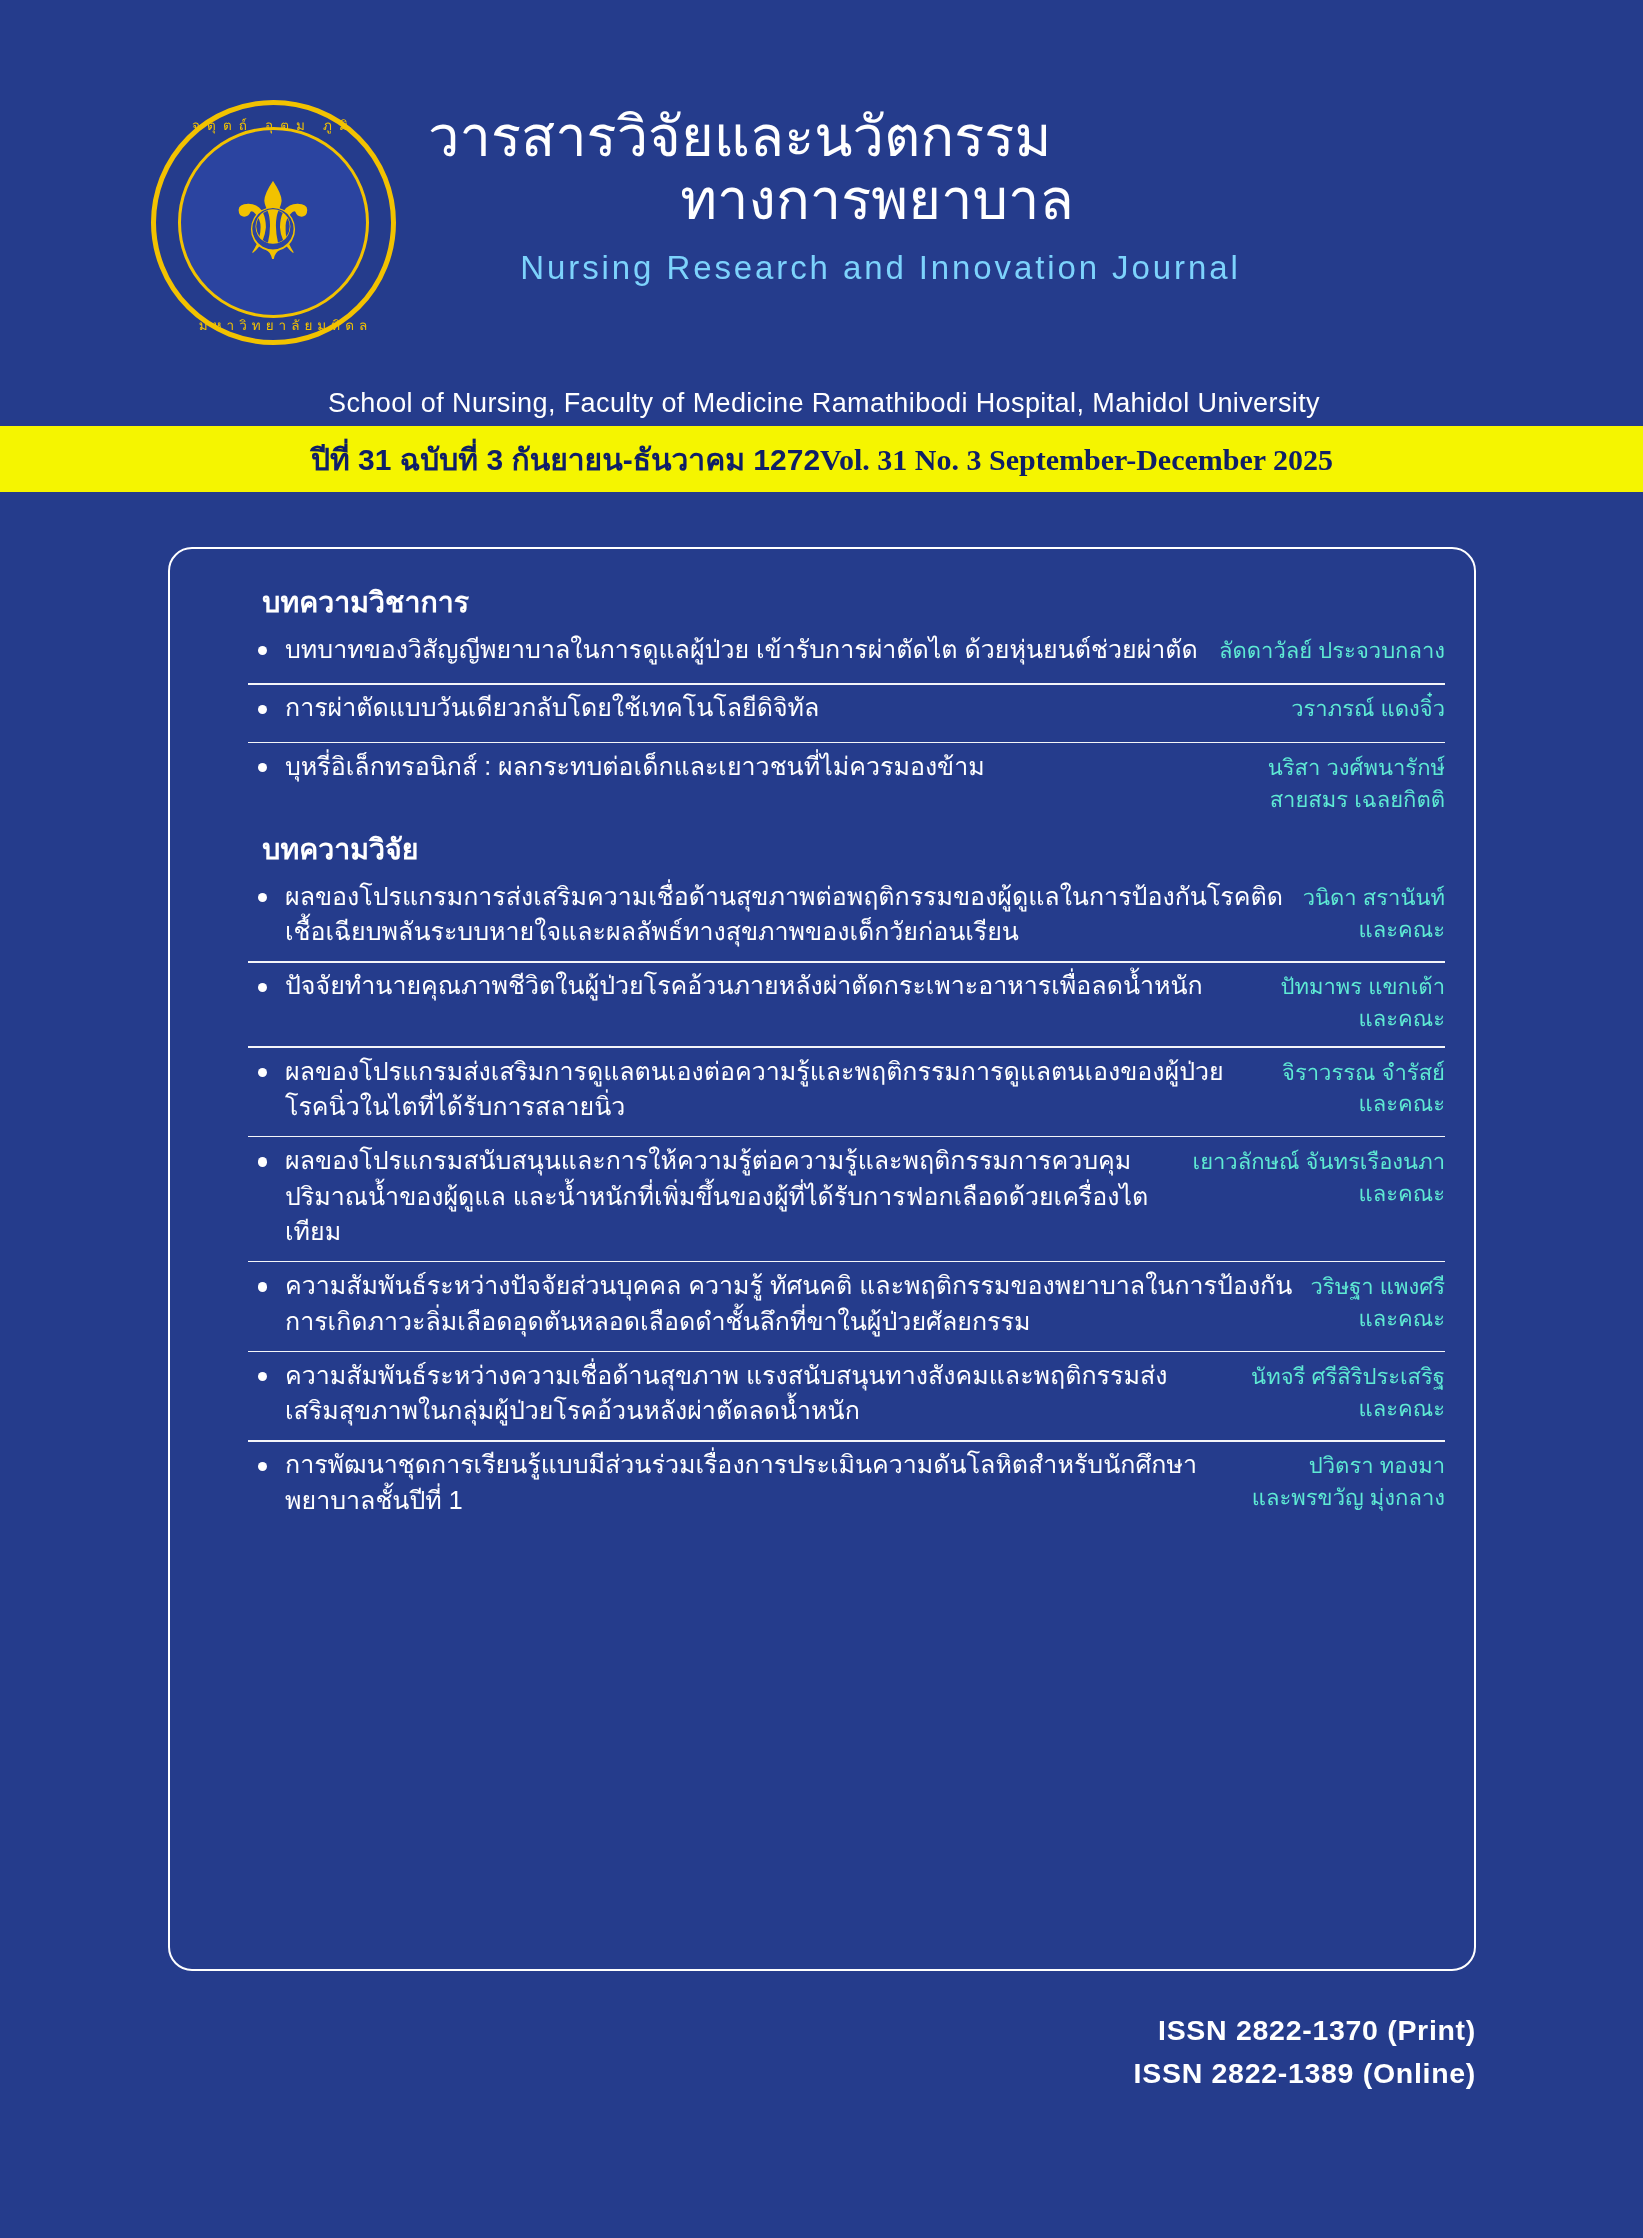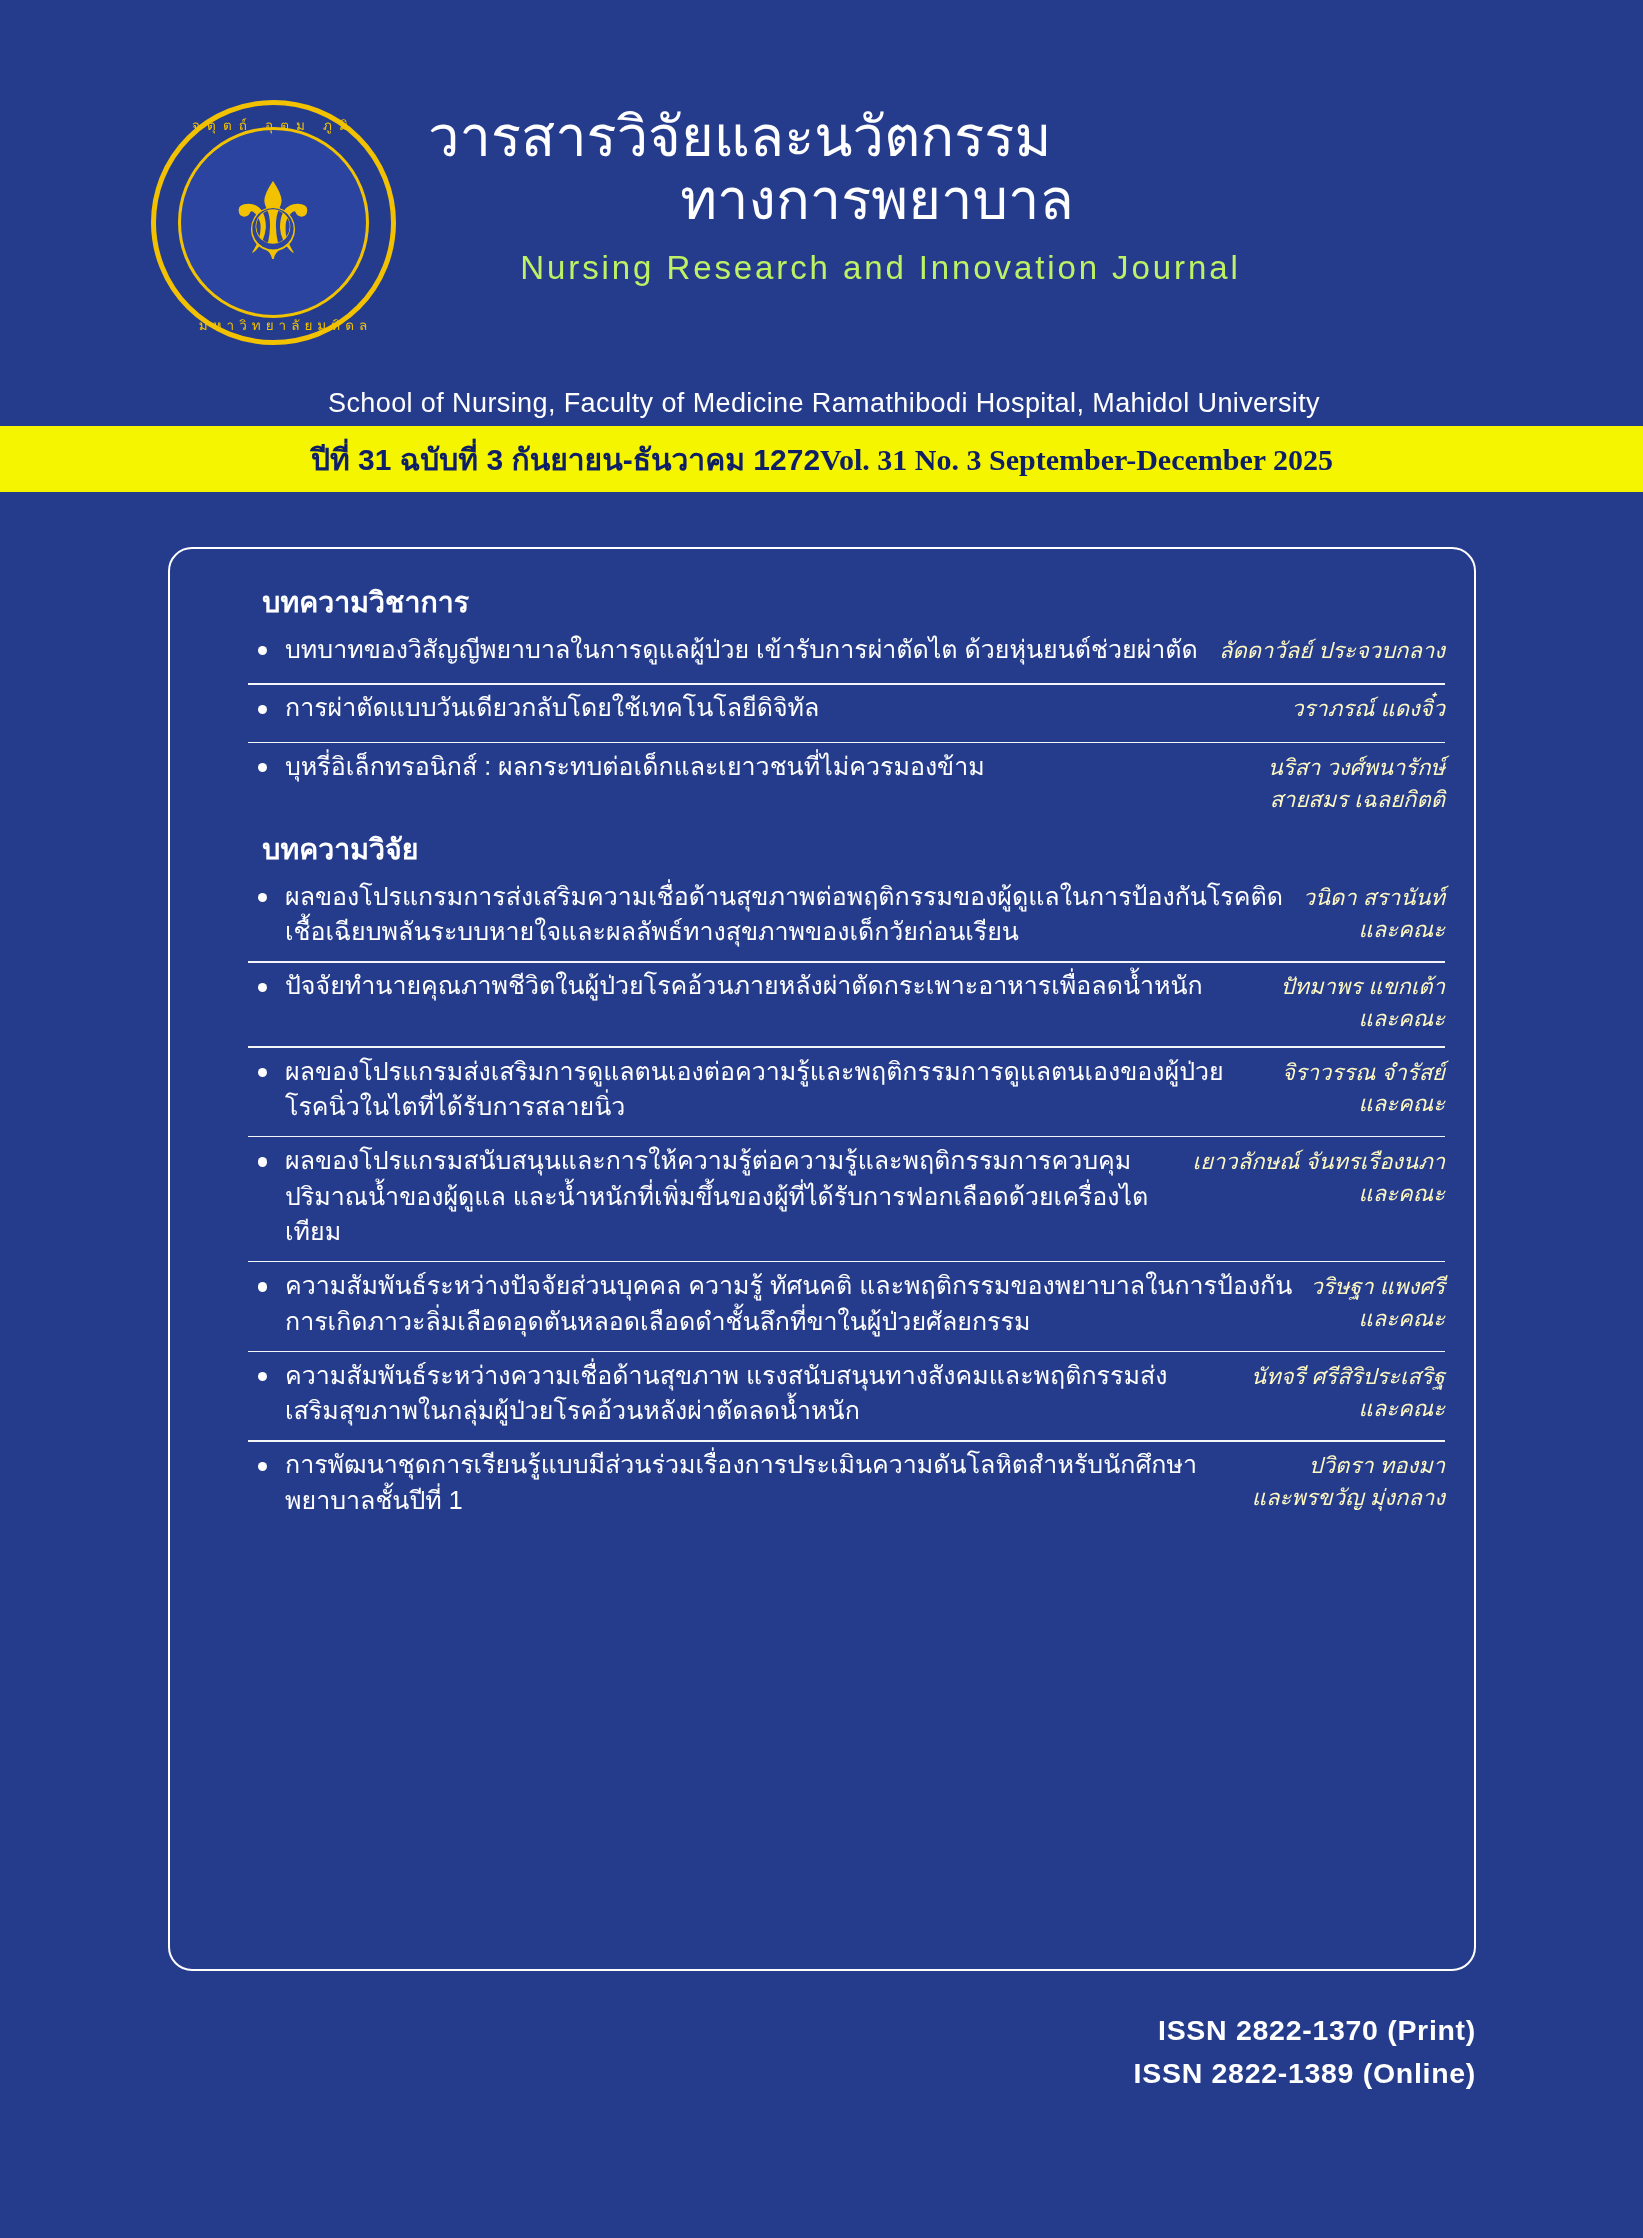--- a/index.html
+++ b/index.html
@@ -103,21 +103,21 @@
   .journal-title-th2 {
     color: #ffffff;
     font-size: 56px;
     line-height: 1.18;
     font-weight: normal;
     text-align: center;
     width: 898px;
     font-family: "Liberation Sans", sans-serif;
   }
   .journal-title-en {
-    color: #bef264;
+    color: #7dd3fc;
     font-size: 33px;
     letter-spacing: 2.9px;
     margin-top: 15.7px;
     text-align: center;
     width: 905px;
     font-family: "Liberation Sans", sans-serif;
   }
   .affiliation {
     position: absolute;
     left: 165px;
@@ -199,24 +199,23 @@
   .entry-title {
     color: #ffffff;
     font-size: 25px;
     line-height: 1.42;
     flex: 1 1 auto;
     font-family: "Liberation Sans", sans-serif;
   }
   .entry-authors {
     flex: 0 0 auto;
     text-align: right;
-    color: #fef9c3;
+    color: #5eead4;
     font-size: 22px;
     line-height: 1.45;
-    font-style: italic;
     padding-top: 2.9px;
     white-space: nowrap;
     font-family: "Liberation Sans", sans-serif;
   }
   .rule {
     height: 1.4px;
     background: #ffffff;
     margin: 7.1px 0 2.9px 0;
     opacity: 0.95;
   }

